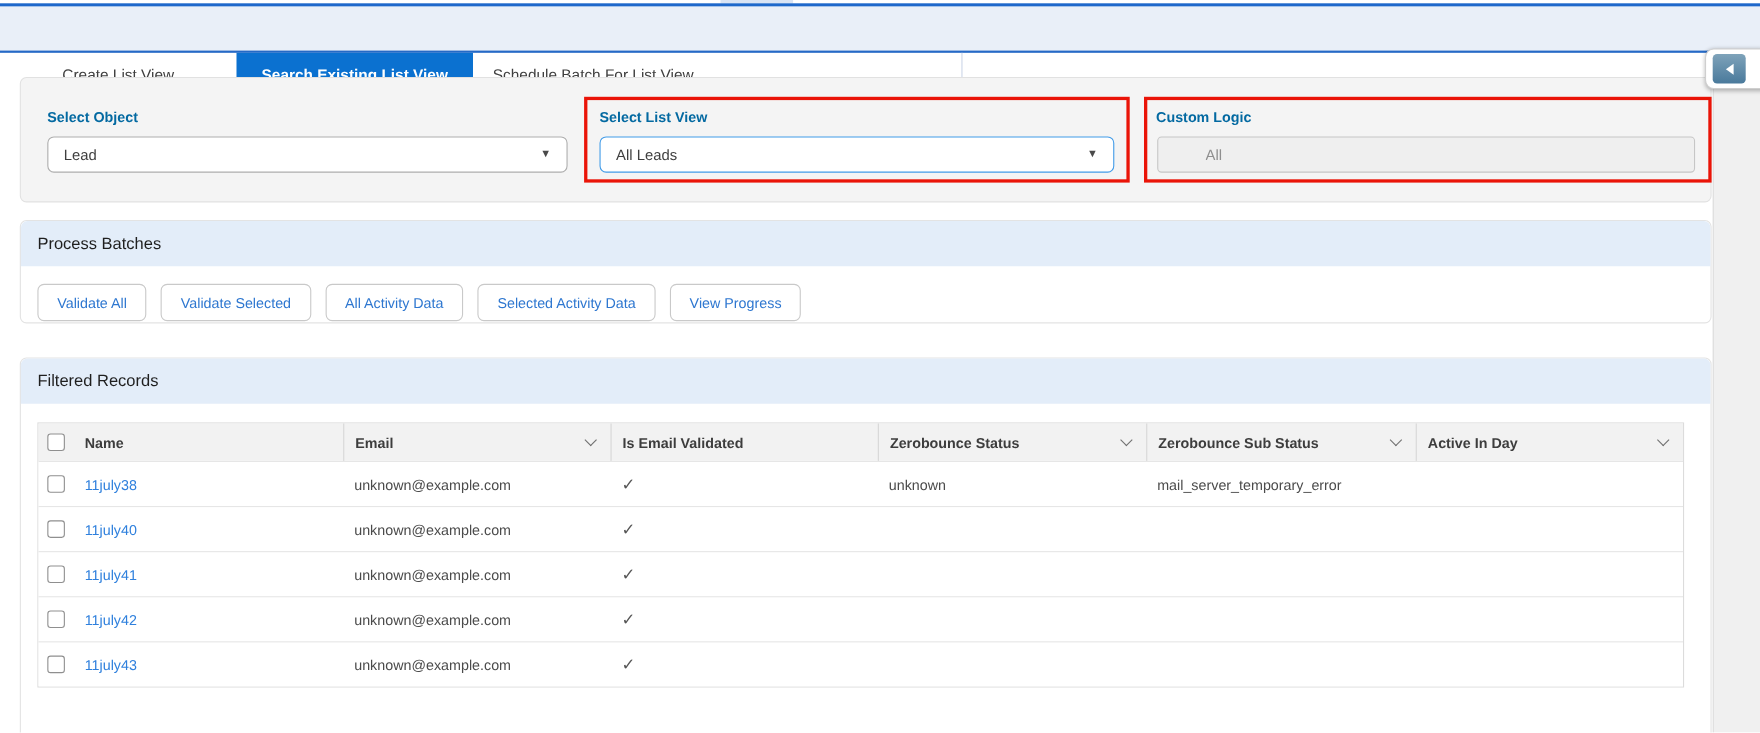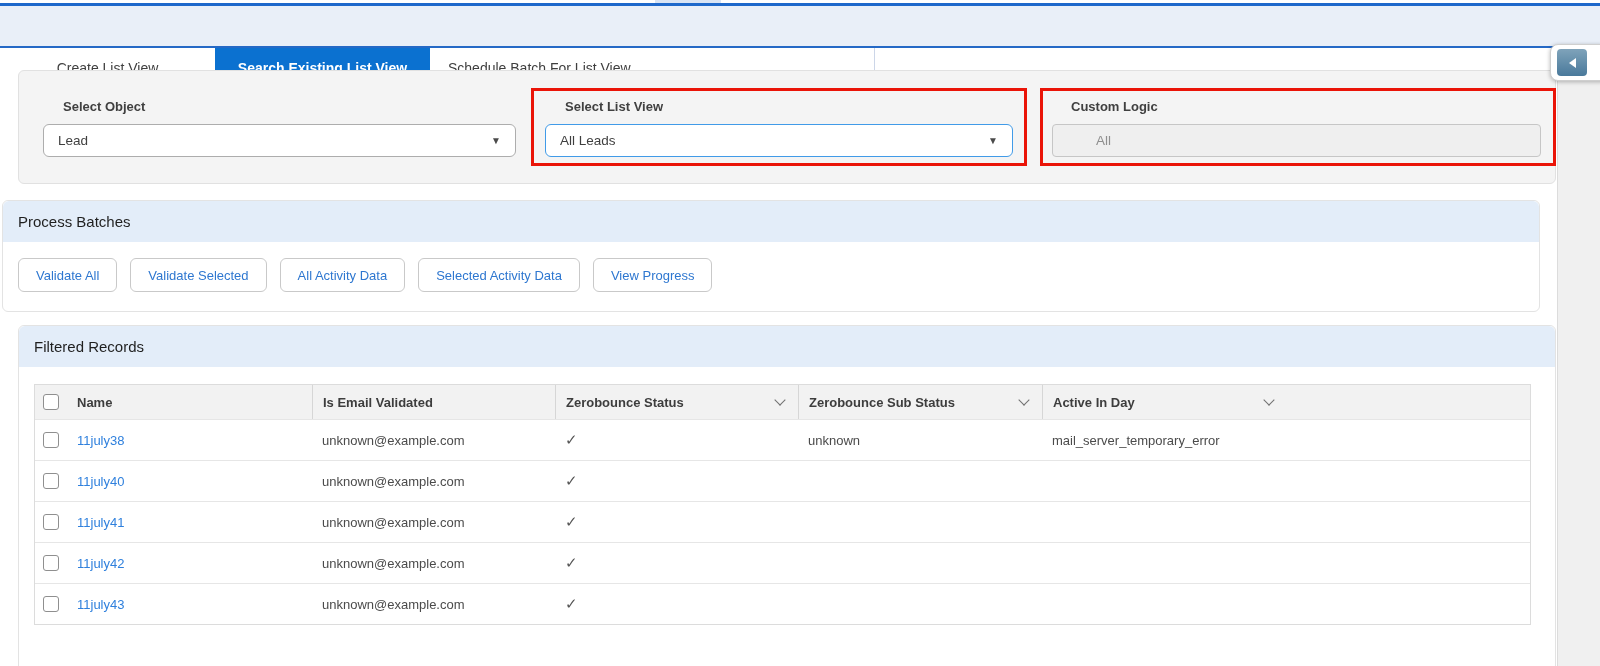--- a/index.html
+++ b/index.html
@@ -28,40 +28,40 @@
     display:flex; align-items:center; padding-left:6px; z-index:5; cursor:pointer; }
   .side-toggle .inner { width:30px; height:27px; border-radius:4px;
     background:linear-gradient(#7fa3ba,#49799b); display:flex; align-items:center;
     justify-content:center; }
   .tri-left { width:0; height:0; border-top:5px solid transparent;
     border-bottom:5px solid transparent; border-right:7px solid #fff; }
 
   
   .form-panel { left:18px; top:70px; width:1538px; height:114px; background:#f4f4f4;
     border:1px solid #e1e1e1; border-radius:6px; }
-  .field-label { position:absolute; font-size:13px; font-weight:bold; color:#404040;margin-left:20px; }
+  .field-label { position:absolute; font-size:13px; font-weight:bold; color:#0369a1; }
   .selectbox { position:absolute; height:33px; background:#fff;
     border:1px solid #adadad; border-radius:6px; display:flex; align-items:center;
     justify-content:space-between; padding:0 14px; font-size:13.5px; color:#3f3f3f;
     cursor:pointer; }
   .selectbox.focused { border:1.5px solid #419be8; }
   .dd-arrow { font-size:10px; color:#4a4a4a; }
   .text-input { position:absolute; height:33px; background:#efefef;
     border:1px solid #c6c6c6; border-radius:4px; padding:0 14px; font-size:13.5px;
     color:#8f8f8f; font-family:"Liberation Sans", sans-serif; }
   .redbox { position:absolute; border:3px solid #ea1408; pointer-events:none; z-index:4; }
 
   
   .panel { position:absolute; background:#fff; border:1px solid #e3e3e3;
     border-radius:6px; }
   .panel-header { height:41px; background:#e3edf9; border-radius:6px 6px 0 0;
     display:flex; align-items:center; padding-left:15px; font-size:15px; color:#1f1f1f; }
 
   
-  .process-panel { left:2px; top:200px; width:1538px; height:112px; }
+  .process-panel { left:18px; top:200px; width:1538px; height:94px; }
   .btn-row { display:flex; gap:13px; padding:16px 15px; }
   .btn { height:34px; padding:0 17px; background:#fff; border:1px solid #c9c9c9;
     border-radius:6px; color:#2e77d0; font-size:13px; display:flex; align-items:center;
     cursor:pointer; white-space:nowrap; }
 
   
   .records-panel { left:18px; top:325px; width:1538px; height:384px; }
   .table { position:absolute; left:15px; top:58px; width:1497px;
     border:1px solid #dcdcdc; background:#fff; }
   .grid-row { display:grid; grid-template-columns:32px 245px 243px 243px 244px 245px 1fr; }
@@ -140,20 +140,24 @@
 
     <div class="table">
       <div class="grid-row thead">
         <div class="th cbcell">
           <span class="cb"></span>
         </div>
         <div class="th">
           <span>Name</span>
         </div>
         <div class="th">
+          <span>Email</span>
+          <span class="chev"></span>
+        </div>
+        <div class="th">
           <span>Is Email Validated</span>
         </div>
         <div class="th">
           <span>Zerobounce Status</span>
           <span class="chev"></span>
         </div>
         <div class="th">
           <span>Zerobounce Sub Status</span>
           <span class="chev"></span>
         </div>

